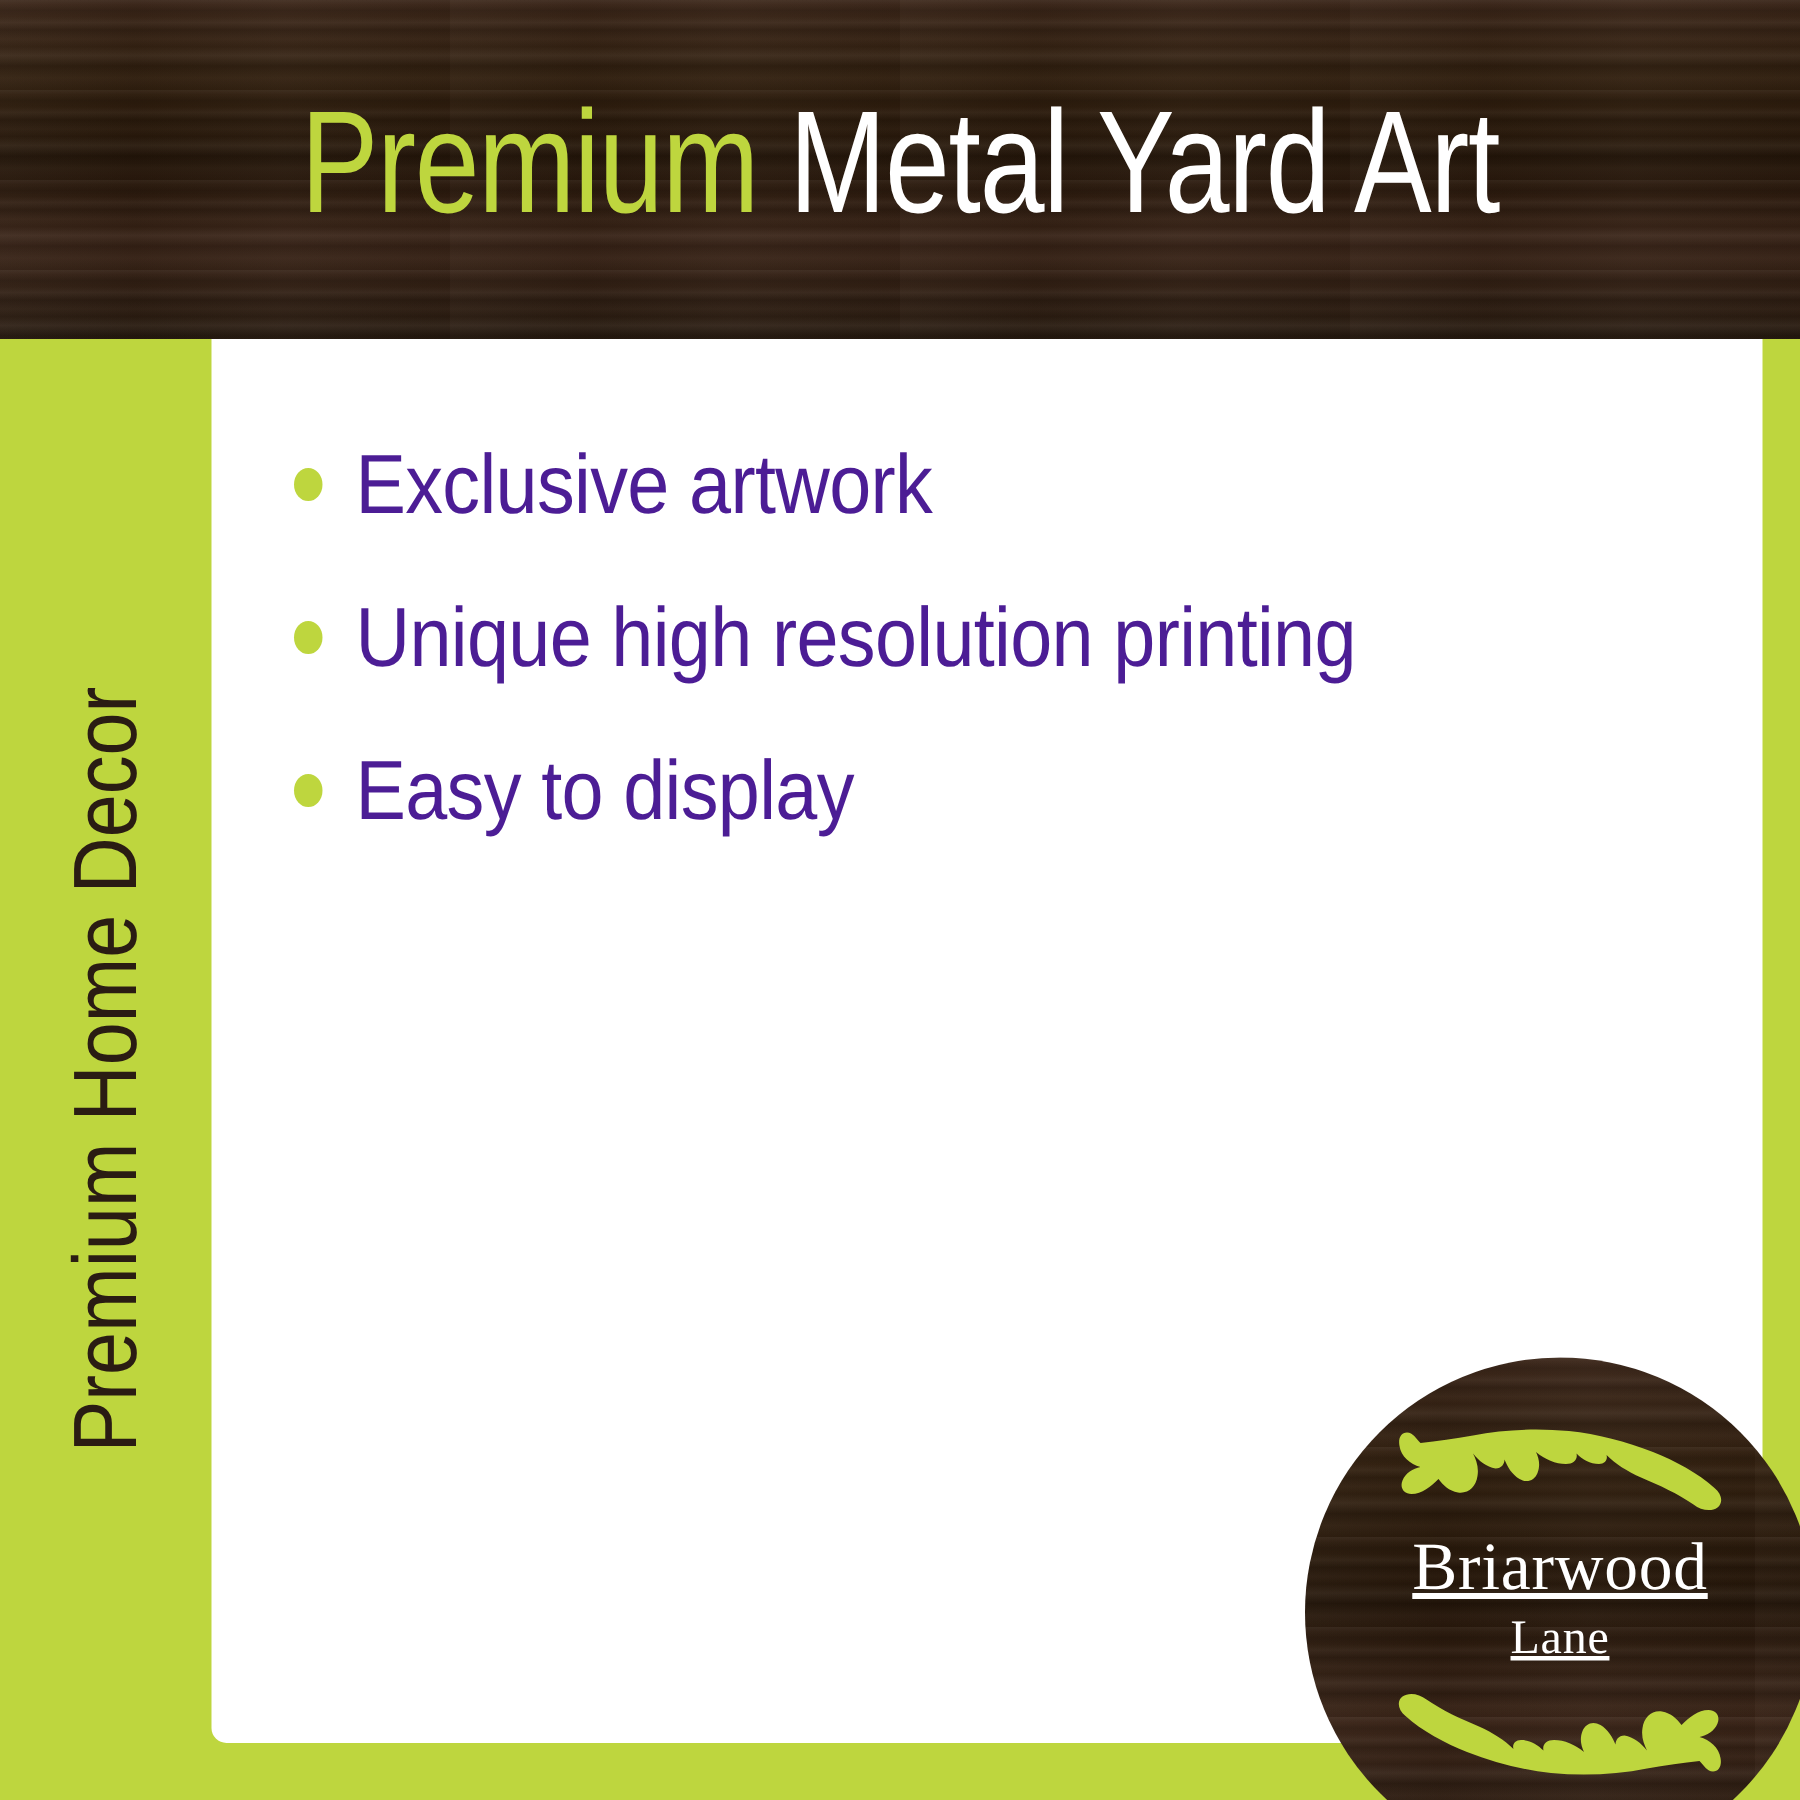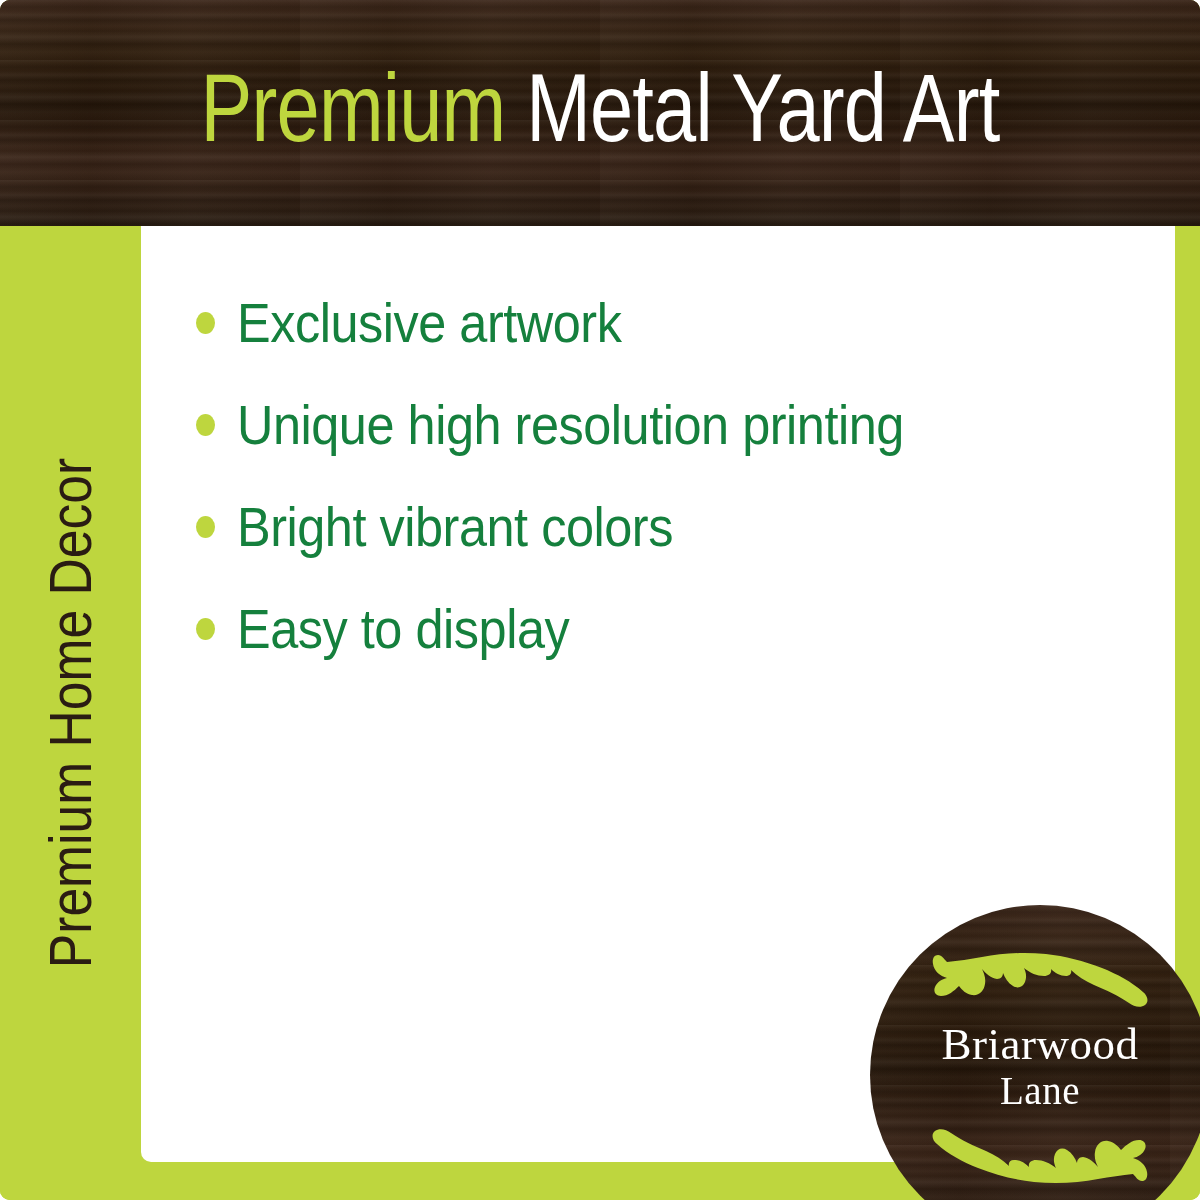--- a/index.html
+++ b/index.html
@@ -9,21 +9,20 @@
     font-family:"Liberation Sans", sans-serif;
     background:#ffffff;
     overflow:hidden;
   }
 
   #poster {
     position:relative;
     width:1200px; height:1200px;
     background:#bed63e;
     overflow:hidden;
-    border-radius:10px;
   }
 
   
   .wood {
     background-color:#2e1d12;
     background-image:
       repeating-linear-gradient(180deg,
         rgba(255,255,255,0.055) 0px,
         rgba(255,255,255,0.015) 3px,
         rgba(0,0,0,0.10) 7px,
@@ -108,21 +107,21 @@
   #bullets {
     position:absolute;
     left:55px; top:46px;
     width:930px;
     list-style:none;
   }
   #bullets li {
     display:flex;
     align-items:center;
     height:102px;
-    color:#15803d;
+    color:#4c1d95;
   }
   .dot {
     flex:0 0 auto;
     width:19px; height:22px;
     border-radius:50%;
     background:#bed63e;
     margin-right:22px;
   }
   .btext {
     font-family:"Liberation Sans", sans-serif;
@@ -159,30 +158,31 @@
   .leaf-wrap.bottom {
     margin-top:14px;
     transform:rotate(180deg);
   }
   .leaf-wrap svg { display:block; width:100%; height:100%; }
   #logo-words {
     margin-top:10px;
     text-align:center;
     color:#ffffff;
     font-family:"Liberation Serif", serif;
+    text-decoration:underline;
   }
   #logo-brand {
     display:block;
     font-size:45px;
     line-height:50px;
     letter-spacing:0.5px;
   }
   #logo-sub {
     display:block;
-    font-size:39px;
+    font-size:32px;
     line-height:44px;
     letter-spacing:0.5px;
   }
 
   
   #bottom-band {
     position:absolute;
     left:0; top:1162px;
     width:1200px; height:38px;
     background:#bed63e;
@@ -216,24 +216,20 @@
 
   <div id="panel">
     <ul id="bullets">
       <li>
         <span class="dot"></span>
         <span class="btext">Exclusive artwork</span>
       </li>
       <li>
         <span class="dot"></span>
         <span class="btext">Unique high resolution printing</span>
-      </li>
-      <li>
-        <span class="dot"></span>
-        <span class="btext">Bright vibrant colors</span>
       </li>
       <li>
         <span class="dot"></span>
         <span class="btext">Easy to display</span>
       </li>
     </ul>
   </div>
 
   <div id="logo" class="wood">
     <div id="logo-inner">

